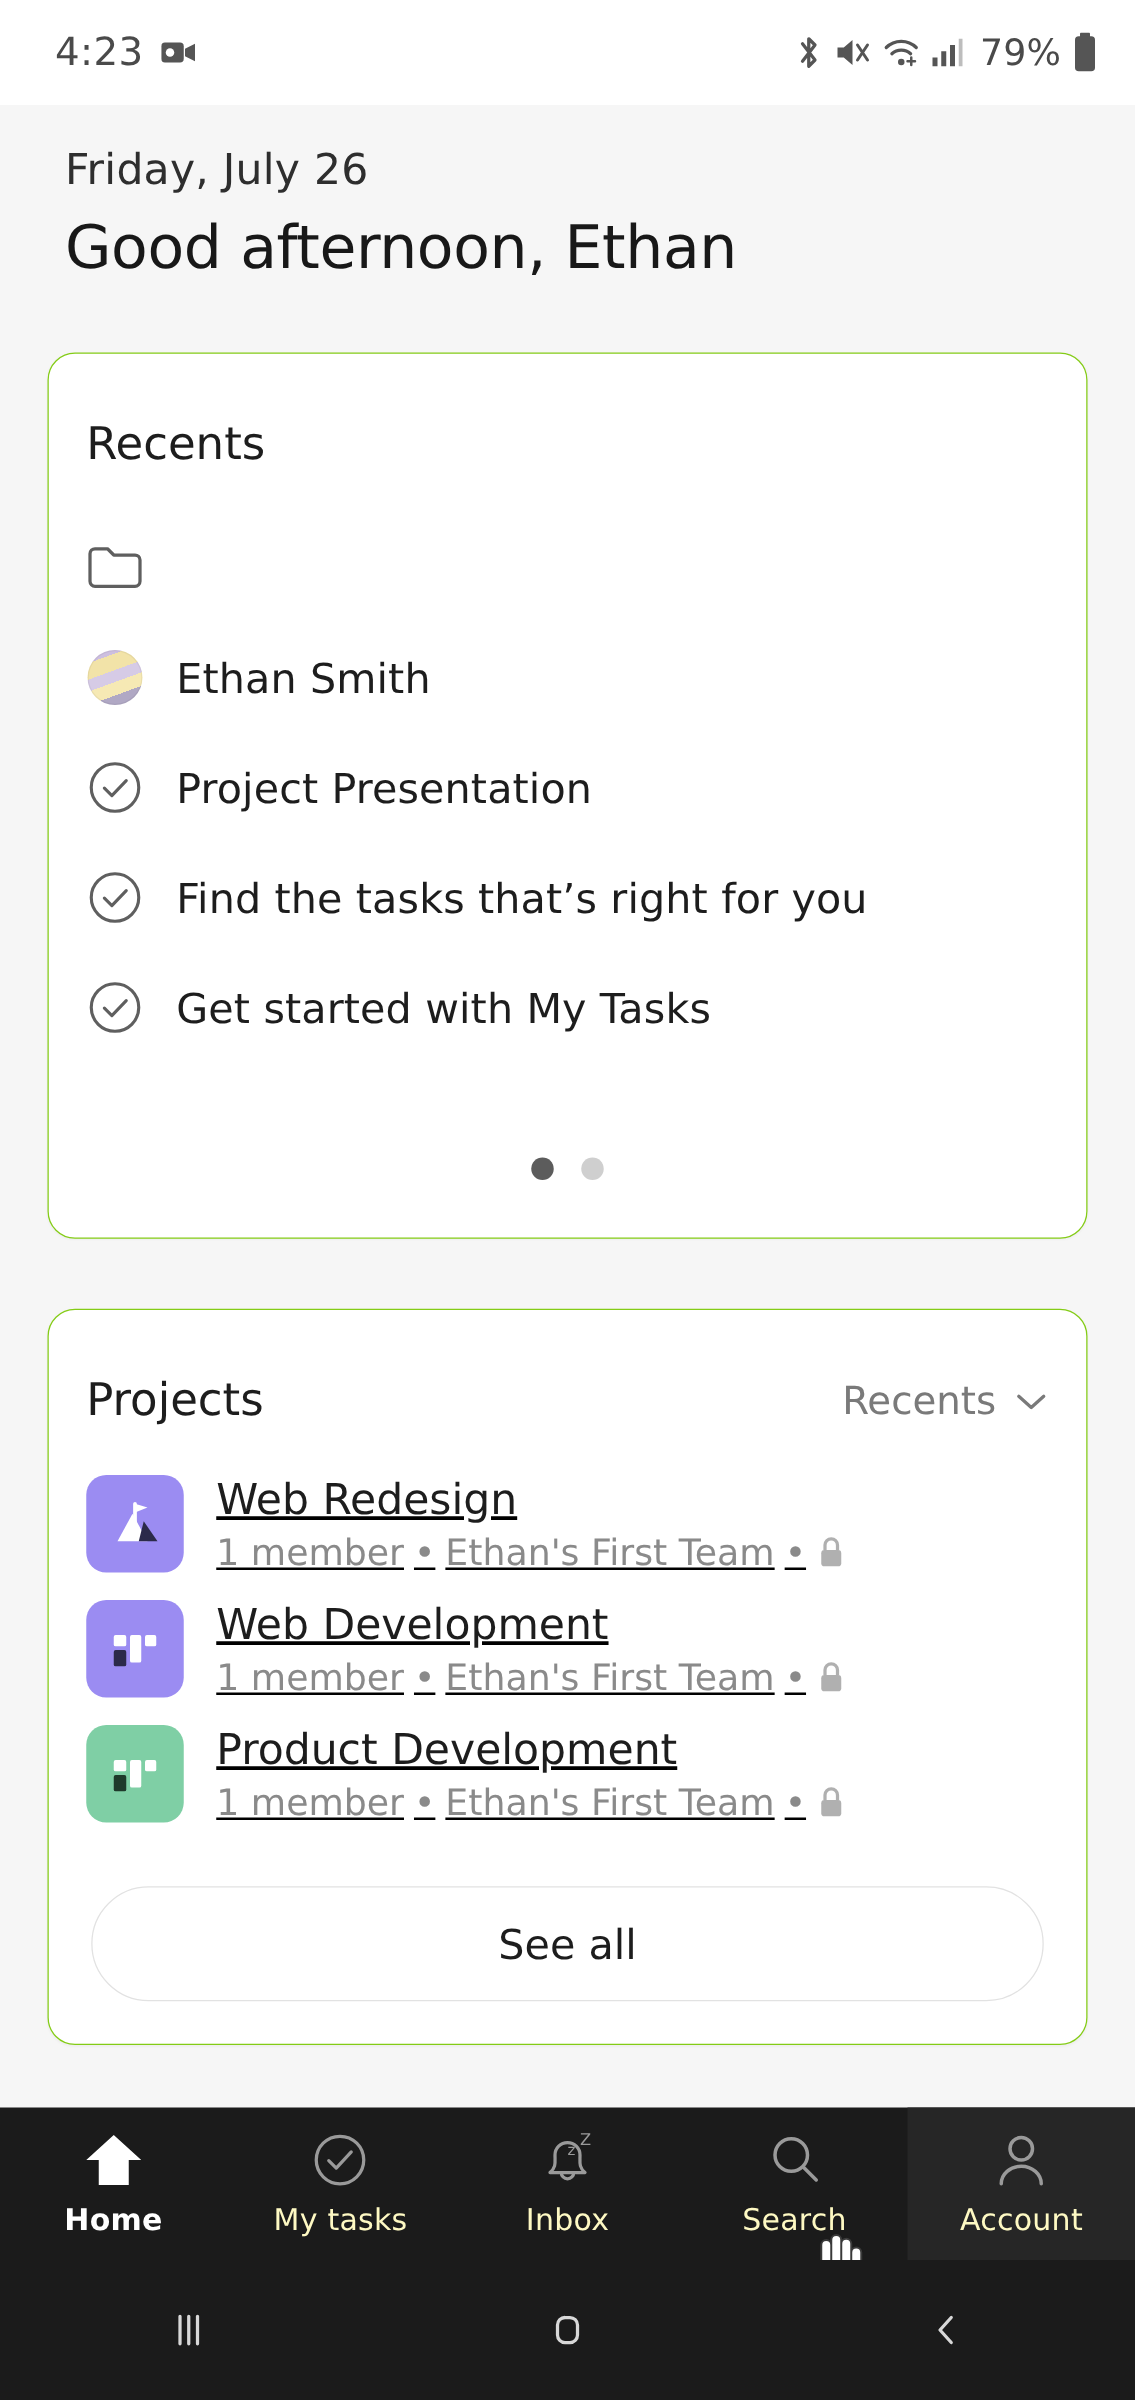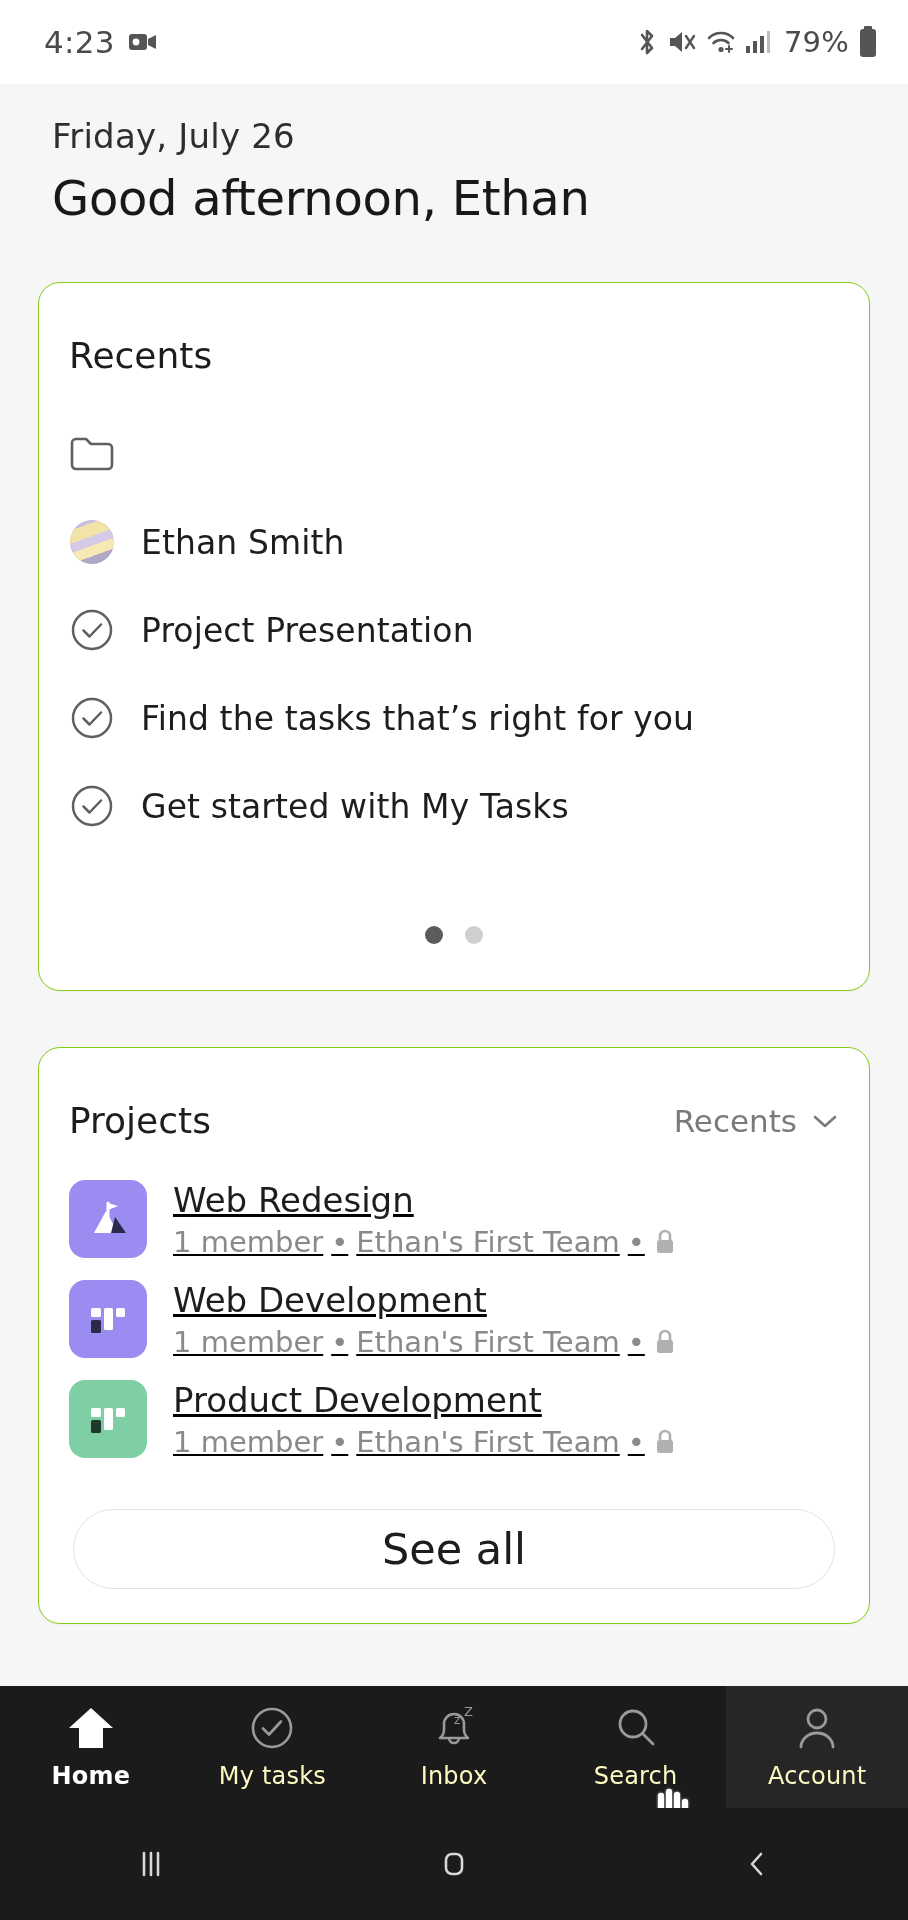--- a/index.html
+++ b/index.html
@@ -126,24 +126,24 @@
   .proj-name {
     font-size:34px; color:#1d1d1d; font-weight:400; white-space:nowrap;
   }
   .proj-meta {
     font-size:29px; color:#8a8a8a; font-weight:400;
     display:flex; align-items:center; gap:8px; white-space:nowrap;
   }
   .lock-ico { display:inline-flex; align-items:center; }
   .see-all-wrap { padding:40px 34px 34px 34px; }
   .see-all {
-    width:100%; height:80px;
+    width:100%; height:92px;
     border:1px solid #e2e2e2; border-radius:46px;
     background:#ffffff;
-    font-size:43px; color:#1d1d1d;
+    font-size:33px; color:#1d1d1d;
     font-family:"DejaVu Sans", sans-serif;
     display:flex; align-items:center; justify-content:center;
     cursor:pointer;
   }
 
   
   .bottomnav {
     position:absolute; left:0; right:0; bottom:112px;
     height:122px;
     background:#1b1b1b;

